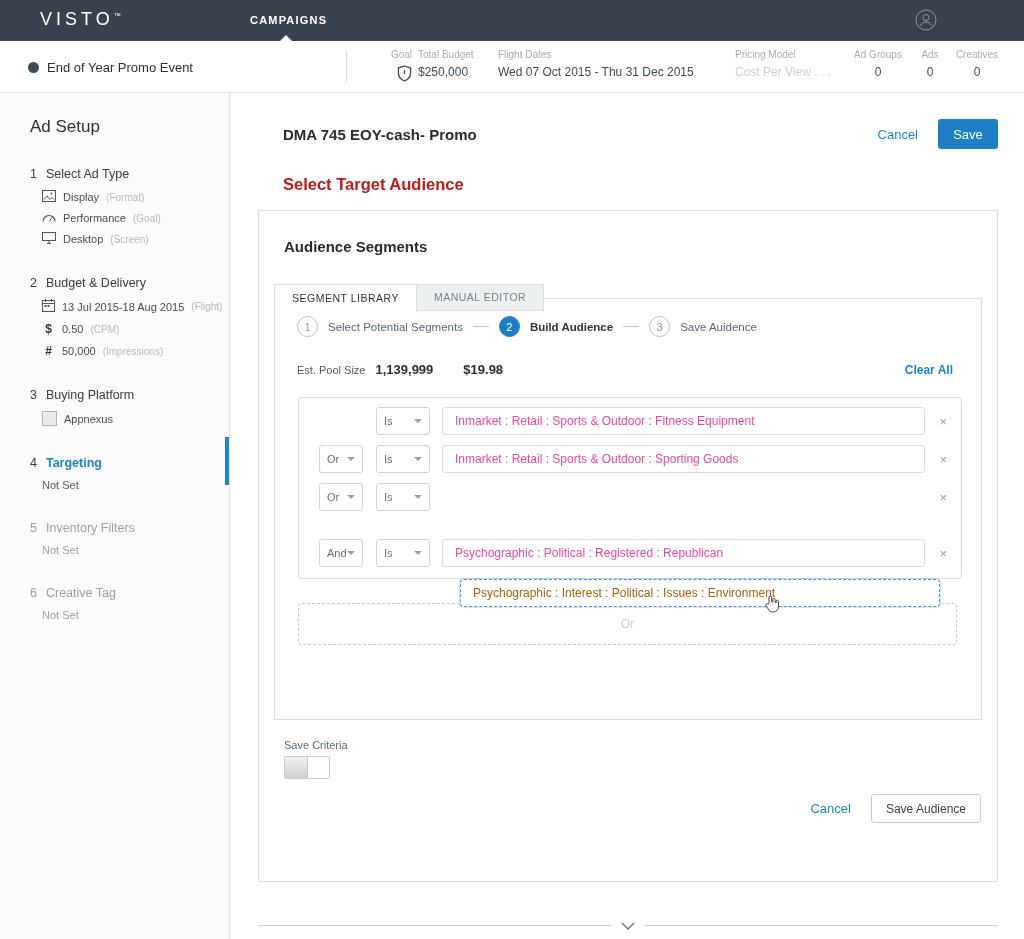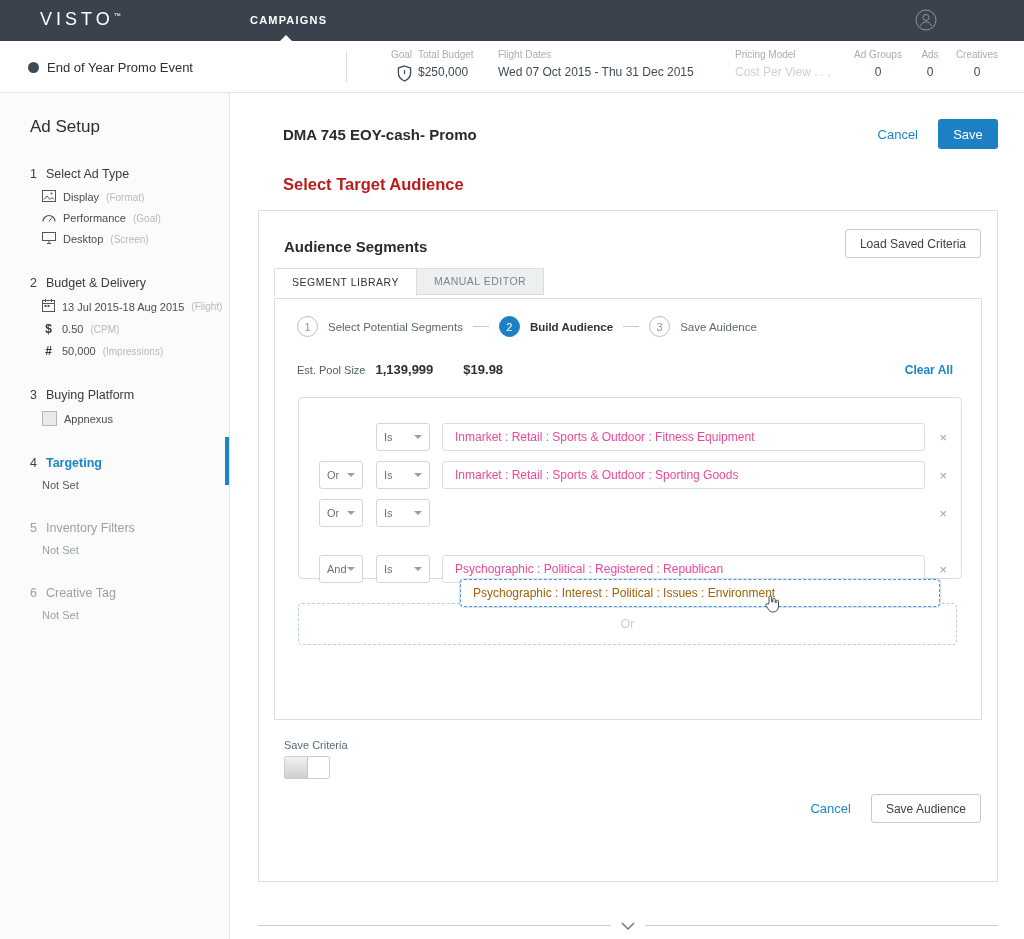--- a/index.html
+++ b/index.html
@@ -56,41 +56,41 @@
   .top-actions{position:absolute;top:26px;right:26px;display:flex;gap:20px;align-items:center;}
   .link{color:#1a86c8;font-size:13px;cursor:pointer;}
   .btn-primary{min-width:60px;height:30px;background:#1d80c4;color:#fff;border:none;border-radius:3px;font-size:13px;font-family:inherit;cursor:pointer;padding:0 14px;}
   .section-title{position:absolute;left:52px;top:82px;font-size:16.5px;font-weight:bold;color:#b91c1c;}
 
   .card{position:absolute;left:27px;right:26px;top:117px;height:670px;border:1px solid #ddd;background:#fff;}
   .panel-title{position:absolute;left:25px;top:27px;font-size:15px;font-weight:bold;color:#2b2b2b;}
   .btn-secondary{height:29px;padding:0 14px;border:1px solid #c9c9c9;border-radius:3px;background:#fff;font-size:12px;color:#3f3f3f;font-family:inherit;cursor:pointer;}
   .load-saved{position:absolute;right:16px;top:18px;}
 
-  .tabs{position:absolute;left:15px;top:57px;display:flex;z-index:2;}
+  .tabs{position:absolute;left:15px;top:73px;display:flex;z-index:2;}
   .tab{padding:0 17px;font-size:10.5px;letter-spacing:.5px;color:#7a8288;cursor:pointer;}
   .tab.active{height:27px;line-height:27px;background:#fff;border:1px solid #ddd;border-bottom:none;color:#333;}
   .tab.inactive{height:25px;line-height:25px;background:#edf0f1;border:1px solid #ddd;border-left:none;}
 
   .inner-panel{position:absolute;left:15px;right:15px;top:87px;height:420px;border:1px solid #ddd;background:#fff;}
 
   .stepper{position:absolute;left:22px;top:17px;display:flex;align-items:center;gap:10px;font-size:11.5px;}
   .step-circle{width:21px;height:21px;border-radius:50%;border:1px solid #b9bfc4;color:#8f979d;display:flex;align-items:center;justify-content:center;font-size:11px;background:#fff;box-sizing:border-box;}
   .step-circle.active{background:#1d80c4;border-color:#1d80c4;color:#fff;}
   .step-label{color:#5c666e;}
   .step-label.active{color:#333;font-weight:bold;}
   .step-dash{width:16px;border-top:1px solid #c3c8cc;}
 
   .pool-row{position:absolute;left:22px;right:28px;top:63px;display:flex;align-items:baseline;}
   .pool-label{font-size:11px;color:#4e5b66;}
   .pool-size{font-size:13px;font-weight:bold;color:#2f2f2f;margin-left:10px;}
   .pool-price{font-size:13px;font-weight:bold;color:#2f2f2f;margin-left:30px;}
   .clear-all{margin-left:auto;font-size:12px;font-weight:bold;}
 
-  .group-box{position:absolute;left:23px;top:98px;width:664px;height:182px;border:1px solid #dcdcdc;border-radius:4px;box-sizing:border-box;padding-top:24px;background:#fff;}
+  .group-box{position:absolute;left:23px;top:98px;width:664px;height:182px;border:1px solid #dcdcdc;border-radius:4px;box-sizing:border-box;padding-top:8px;background:#fff;}
   .seg-row{display:flex;align-items:center;height:30px;margin:0 14px 8px 20px;}
   .seg-row.gap{margin-top:26px;}
   .conj-slot{width:44px;margin-right:13px;flex:none;}
   .dd{height:28px;border:1px solid #d5d5d5;border-radius:3px;background:#fff;display:flex;align-items:center;justify-content:space-between;padding:0 7px;font-size:11px;color:#6b7278;box-sizing:border-box;cursor:pointer;}
   .dd.op{width:54px;margin-right:12px;flex:none;}
   .dd.conj{width:44px;}
   .caret{width:0;height:0;border-left:4px solid transparent;border-right:4px solid transparent;border-top:4px solid #9aa0a6;}
   .seg-field{flex:1;height:28px;border:1px solid #ddd;border-radius:3px;background:#fff;display:flex;align-items:center;padding:0 12px;font-size:12px;color:#ec4899;box-sizing:border-box;cursor:pointer;}
   .row-close{margin-left:14px;border:none;background:none;color:#9aa0a6;font-size:13px;cursor:pointer;padding:0;font-family:inherit;}
 
@@ -272,21 +272,20 @@
 <div class="main">
   <div class="main-title">DMA 745 EOY-cash- Promo</div>
   <div class="top-actions">
     <span class="link">Cancel</span>
     <button class="btn-primary">Save</button>
   </div>
   <div class="section-title">Select Target Audience</div>
 
   <div class="card">
     <div class="panel-title">Audience Segments</div>
-    <button class="btn-secondary load-saved">Load Saved Criteria</button>
 
     <div class="tabs">
       <div class="tab active">SEGMENT LIBRARY</div>
       <div class="tab inactive">MANUAL EDITOR</div>
     </div>
 
     <div class="inner-panel">
       <div class="stepper">
         <span class="step-circle">1</span>
         <span class="step-label">Select Potential Segments</span>

